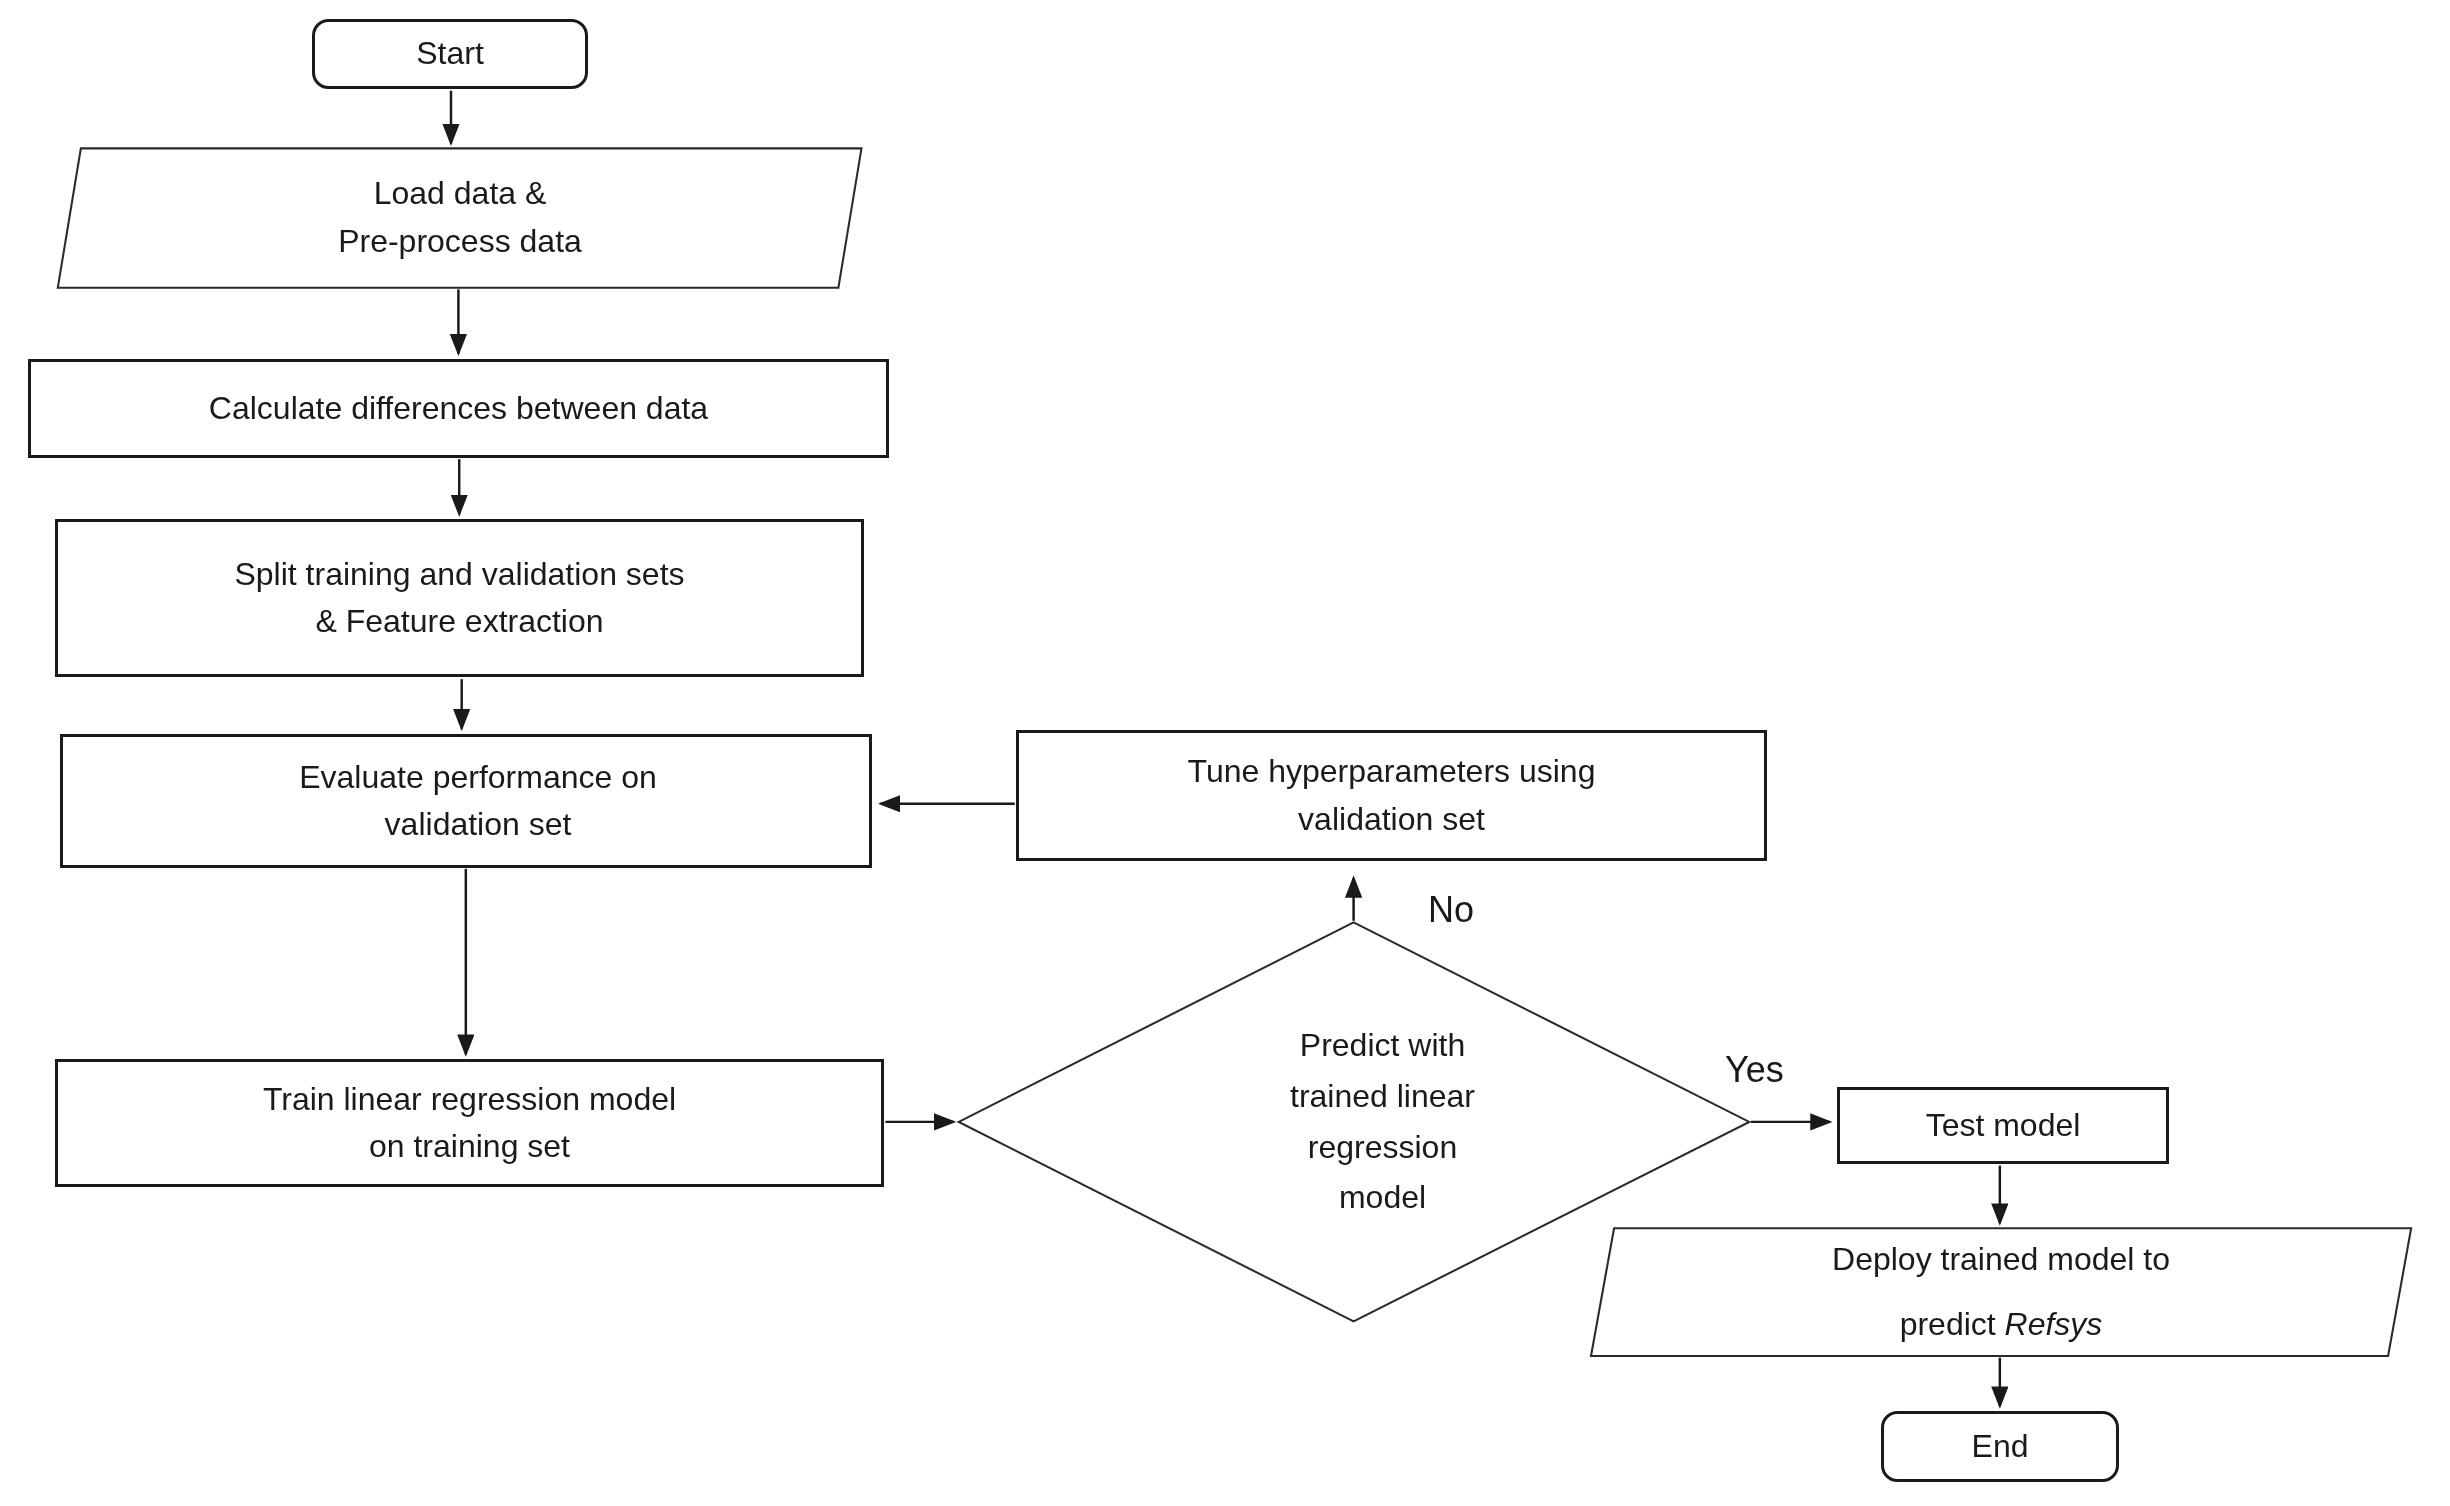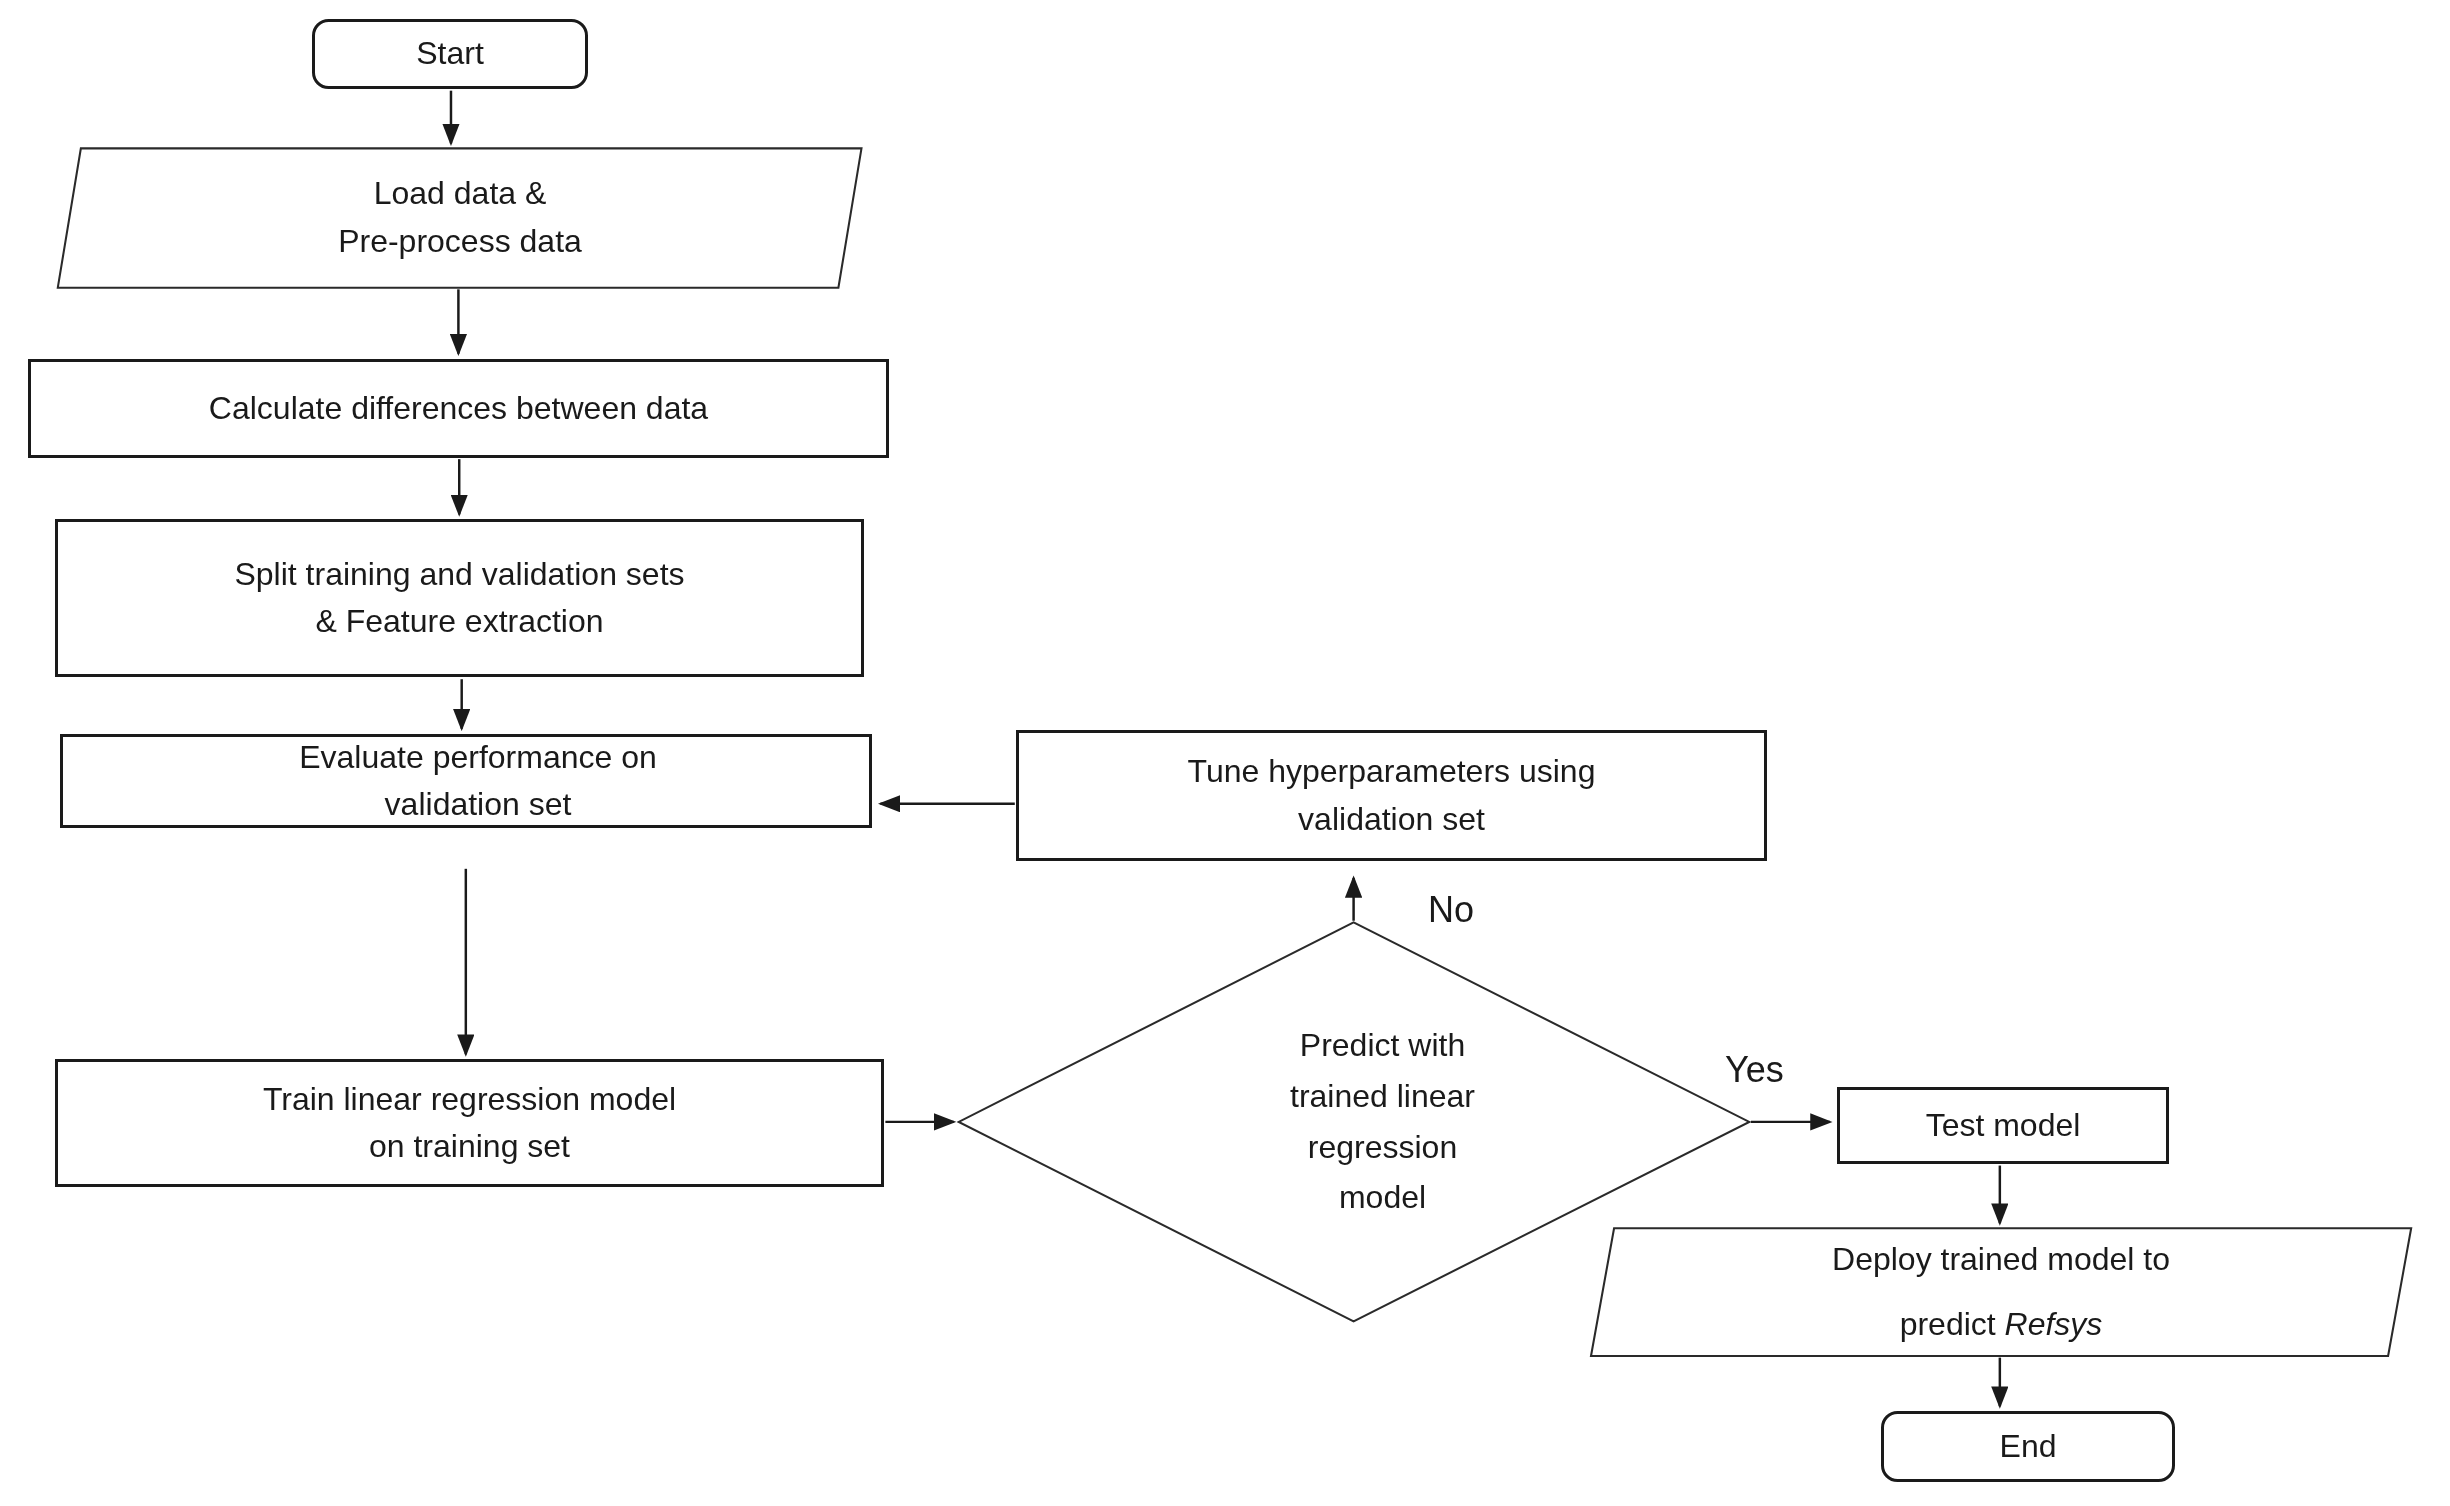--- a/index.html
+++ b/index.html
@@ -96,21 +96,21 @@
 
   <div class="node rect" style="left:28px; top:359px; width:861px; height:99px;">
     <span class="line">Calculate differences between data</span>
   </div>
 
   <div class="node rect" style="left:55px; top:519px; width:809px; height:158px;">
     <span class="line">Split training and validation sets</span>
     <span class="line">&amp; Feature extraction</span>
   </div>
 
-  <div class="node rect" style="left:60px; top:734px; width:812px; height:94px;padding-left:24px;">
+  <div class="node rect" style="left:60px; top:734px; width:812px; height:134px;padding-left:24px;">
     <span class="line">Evaluate performance on</span>
     <span class="line">validation set</span>
   </div>
 
   <div class="node rect" style="left:1016px; top:730px; width:751px; height:131px;justify-content:center;">
     <span class="line">Tune hyperparameters using</span>
     <span class="line">validation set</span>
   </div>
 
   <div class="node rect" style="left:55px; top:1059px; width:829px; height:128px;">
@@ -127,21 +127,21 @@
 
   <div class="node rect" style="left:1837px; top:1087px; width:332px; height:77px;">
     <span class="line">Test model</span>
   </div>
 
   <div class="node ghost" style="left:1591px; top:1228px; width:820px; height:128px;gap:17px;">
     <span class="line">Deploy trained model to</span>
     <span class="line"><span>predict </span><span class="italic">Refsys</span></span>
   </div>
 
-  <div class="node terminator" style="left:1881px; top:1411px; width:294px; height:71px;">
+  <div class="node terminator" style="left:1881px; top:1411px; width:238px; height:71px;">
     <span class="line">End</span>
   </div>
 
   <div class="edge-label" style="left:1428px; top:892px;">No</div>
   <div class="edge-label" style="left:1725px; top:1052px;">Yes</div>
 
 </div>
 
 
 </body></html>

